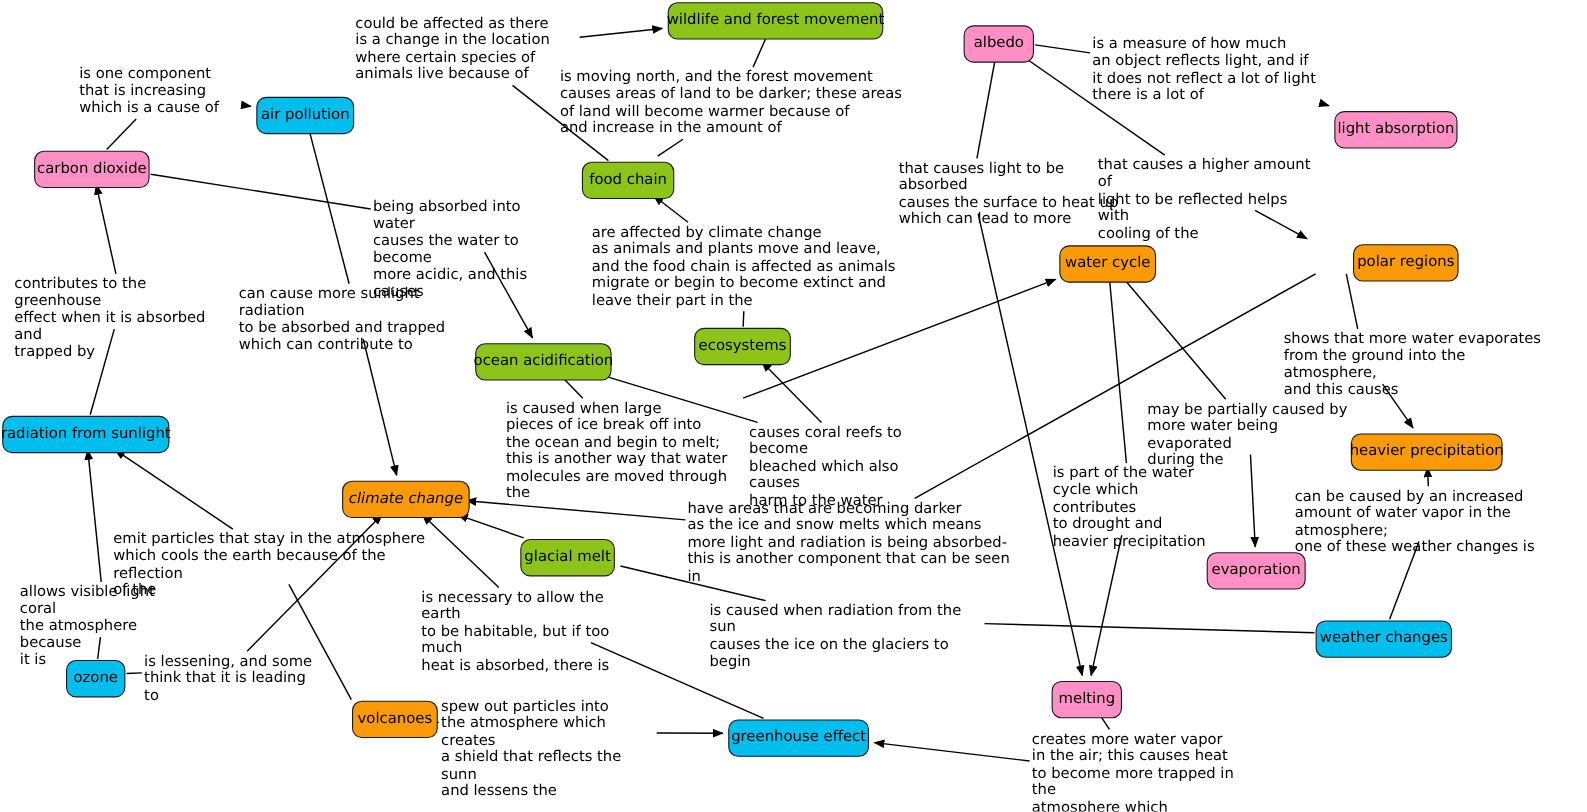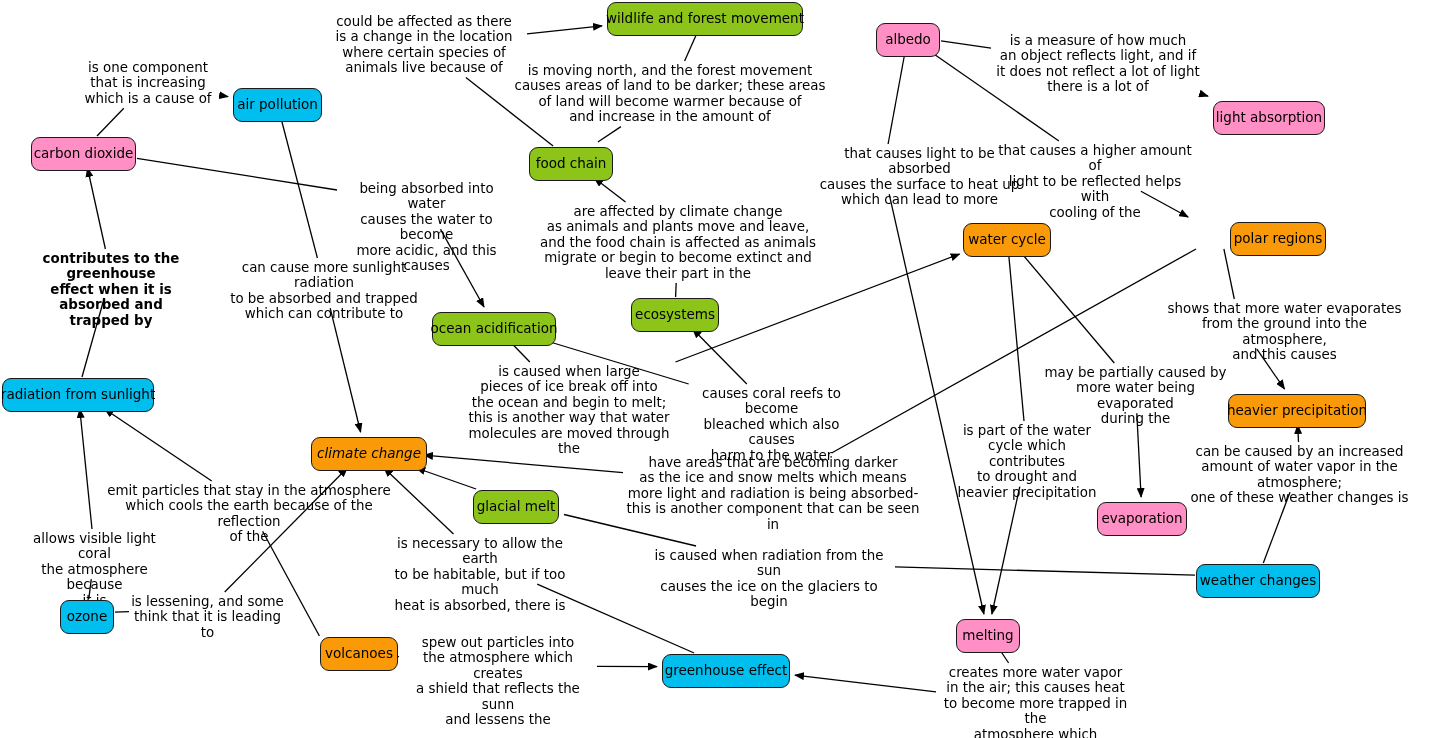--- a/index.html
+++ b/index.html
@@ -39,21 +39,20 @@
     height: 26px;
     cursor: pointer;
     z-index: 5;
     text-align: right;
   }
   .link-label {
     position: absolute;
     font-size: 13.4px;
     line-height: 15.4px;
     color: #000000;
-    text-align: center;
     white-space: pre-line;
     z-index: 4;
   }
 </style>
 </head>
 <body>
 
 <div id="canvas">
   <svg id="edges" viewBox="0 0 1443 738">
     <defs>
@@ -131,21 +130,21 @@
 and increase in the amount of</div>
       <div class="link-label" style="left: 339px; top: 181px; width: 175px;">being absorbed into water
 causes the water to become
 more acidic, and this causes</div>
       <div class="link-label" style="left: 781px; top: 146px; width: 205px; margin-left: 36px;">that causes light to be absorbed
 causes the surface to heat up
 which can lead to more</div>
       <div class="link-label" style="left: 998px; top: 143px; width: 194px;">that causes a higher amount of
 light to be reflected helps with
 cooling of the</div>
-      <div class="link-label" style="left: 13px; top: 251px; width: 196px; font-weight: bold;">contributes to the greenhouse
+      <div class="link-label" style="left: 13px; top: 251px; width: 196px;">contributes to the greenhouse
 effect when it is absorbed and
 trapped by</div>
       <div class="link-label" style="left: 217px; top: 260px; width: 214px;">can cause more sunlight radiation
 to be absorbed and trapped
 which can contribute to</div>
       <div class="link-label" style="left: 538px; top: 204px; width: 280px;">are affected by climate change
 as animals and plants move and leave,
 and the food chain is affected as animals
 migrate or begin to become extinct and
 leave their part in the</div>

